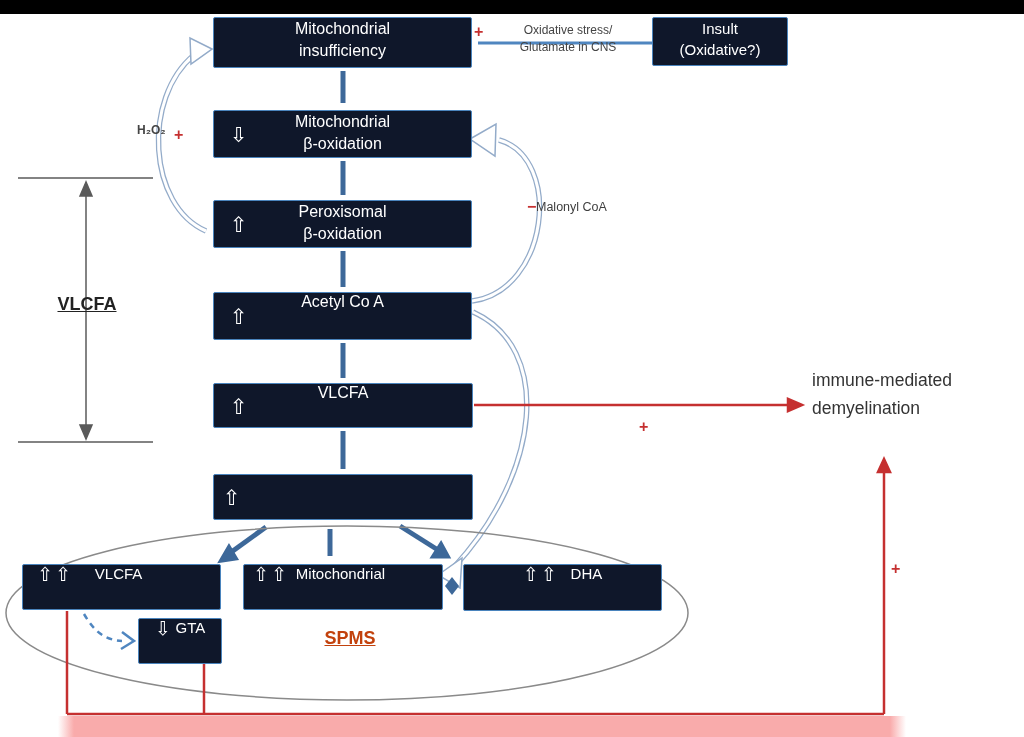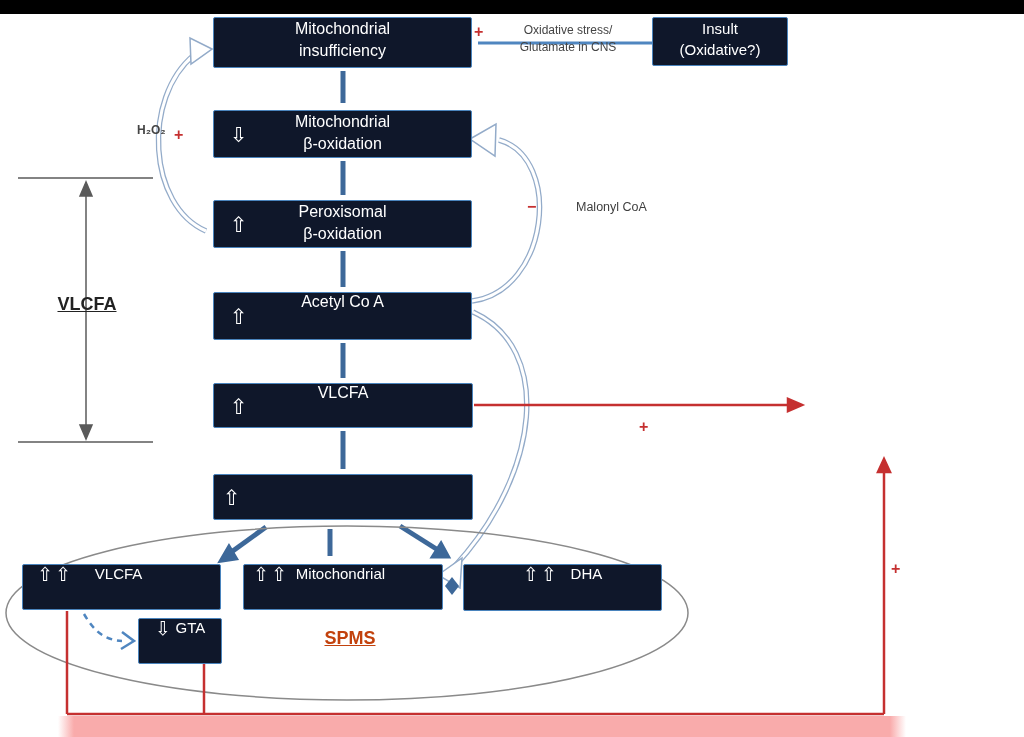--- a/index.html
+++ b/index.html
@@ -171,23 +171,25 @@
 
   <div class="lbl underlined" style="left:310px;top:628px;width:80px;text-align:center;font-size:18px;font-weight:bold;color:#c2410c;">SPMS</div>
 
   <div class="lbl" style="left:114px;top:123px;width:48px;font-size:12px;font-weight:bold;color:#444;margin-left:23px;">H₂O₂</div>
 
   <div class="lbl" style="left:503px;top:22px;width:130px;text-align:center;font-size:12px;line-height:17px;color:#444;">
     <span style="display:block">Oxidative stress/</span>
     <span style="display:block">Glutamate in CNS</span>
   </div>
 
-  <div class="lbl" style="left:576px;top:200px;font-size:12.5px;color:#3f3f3f;">Malonyl CoA</div>
+  <div class="lbl" style="left:536px;top:200px;font-size:12.5px;color:#3f3f3f;">Malonyl CoA</div>
 
   <div class="lbl" style="left:812px;top:366px;width:212px;font-size:17.5px;line-height:28px;color:#333;">
+    <span style="display:block">immune-mediated</span>
+    <span style="display:block">demyelination</span>
   </div>
 
   <div class="sign" style="left:474px;top:24px;">+</div>
   <div class="sign" style="left:174px;top:127px;">+</div>
   <div class="sign" style="left:527px;top:199px;">−</div>
   <div class="sign" style="left:639px;top:419px;">+</div>
   <div class="sign" style="left:891px;top:561px;">+</div>
 
 </div>
 

